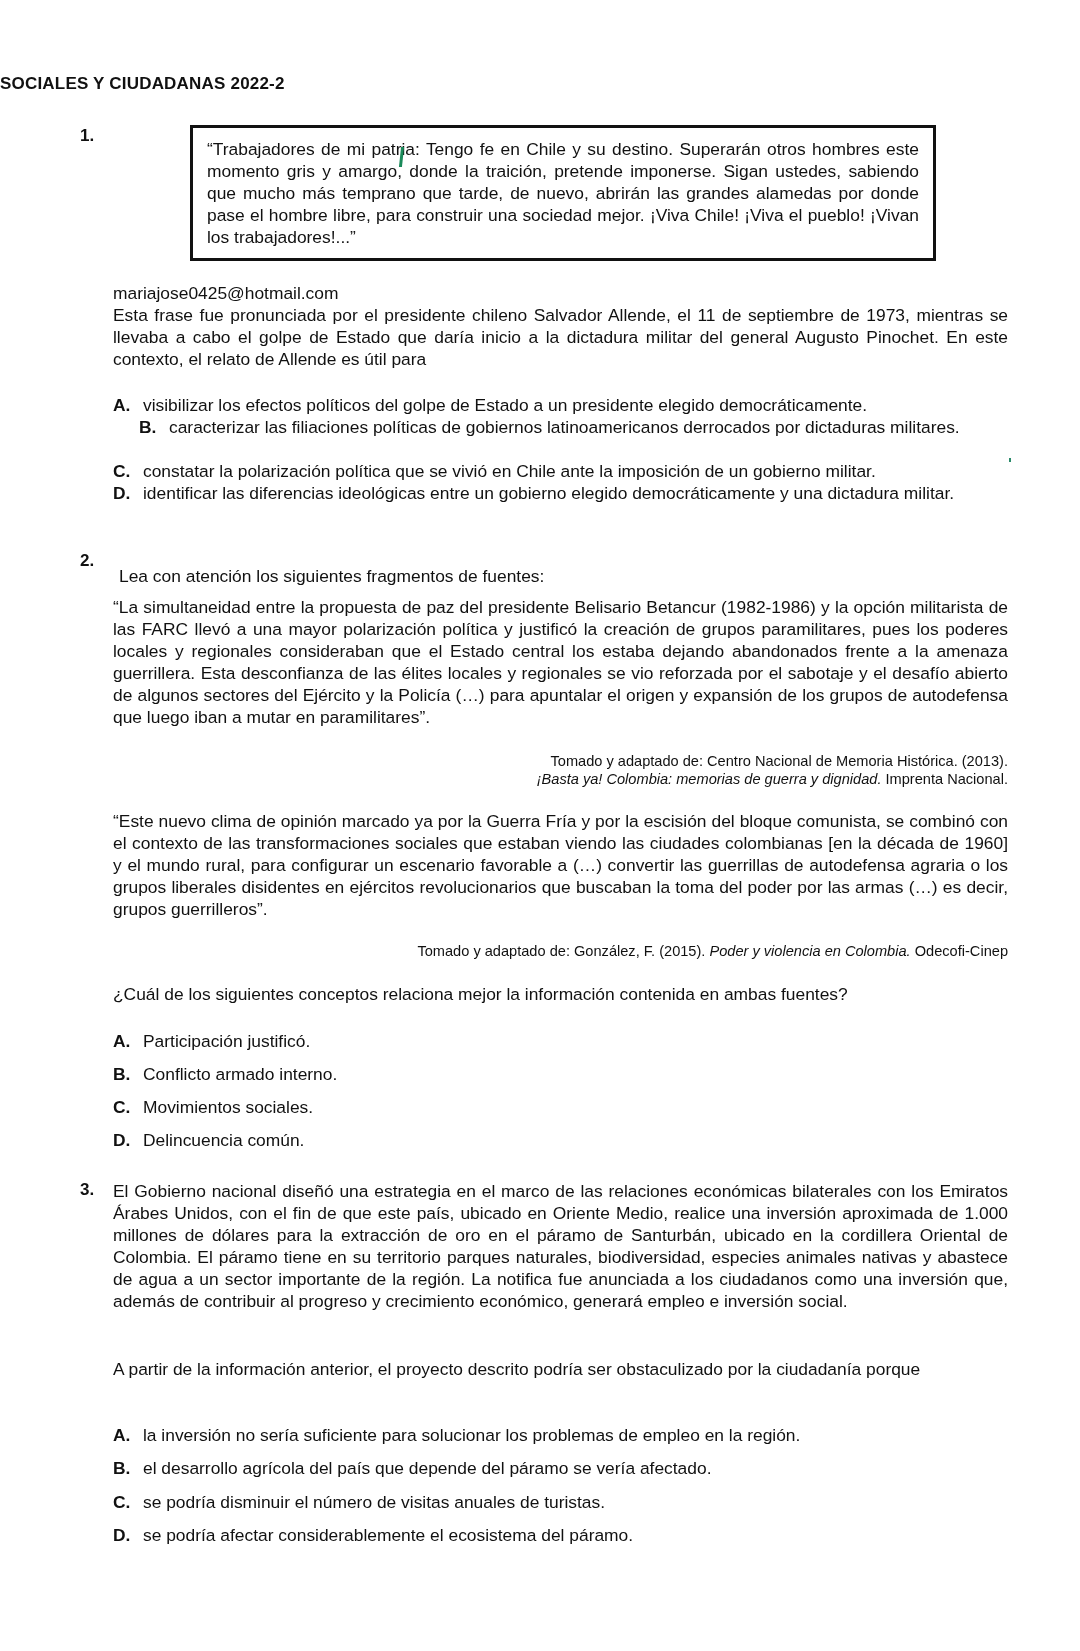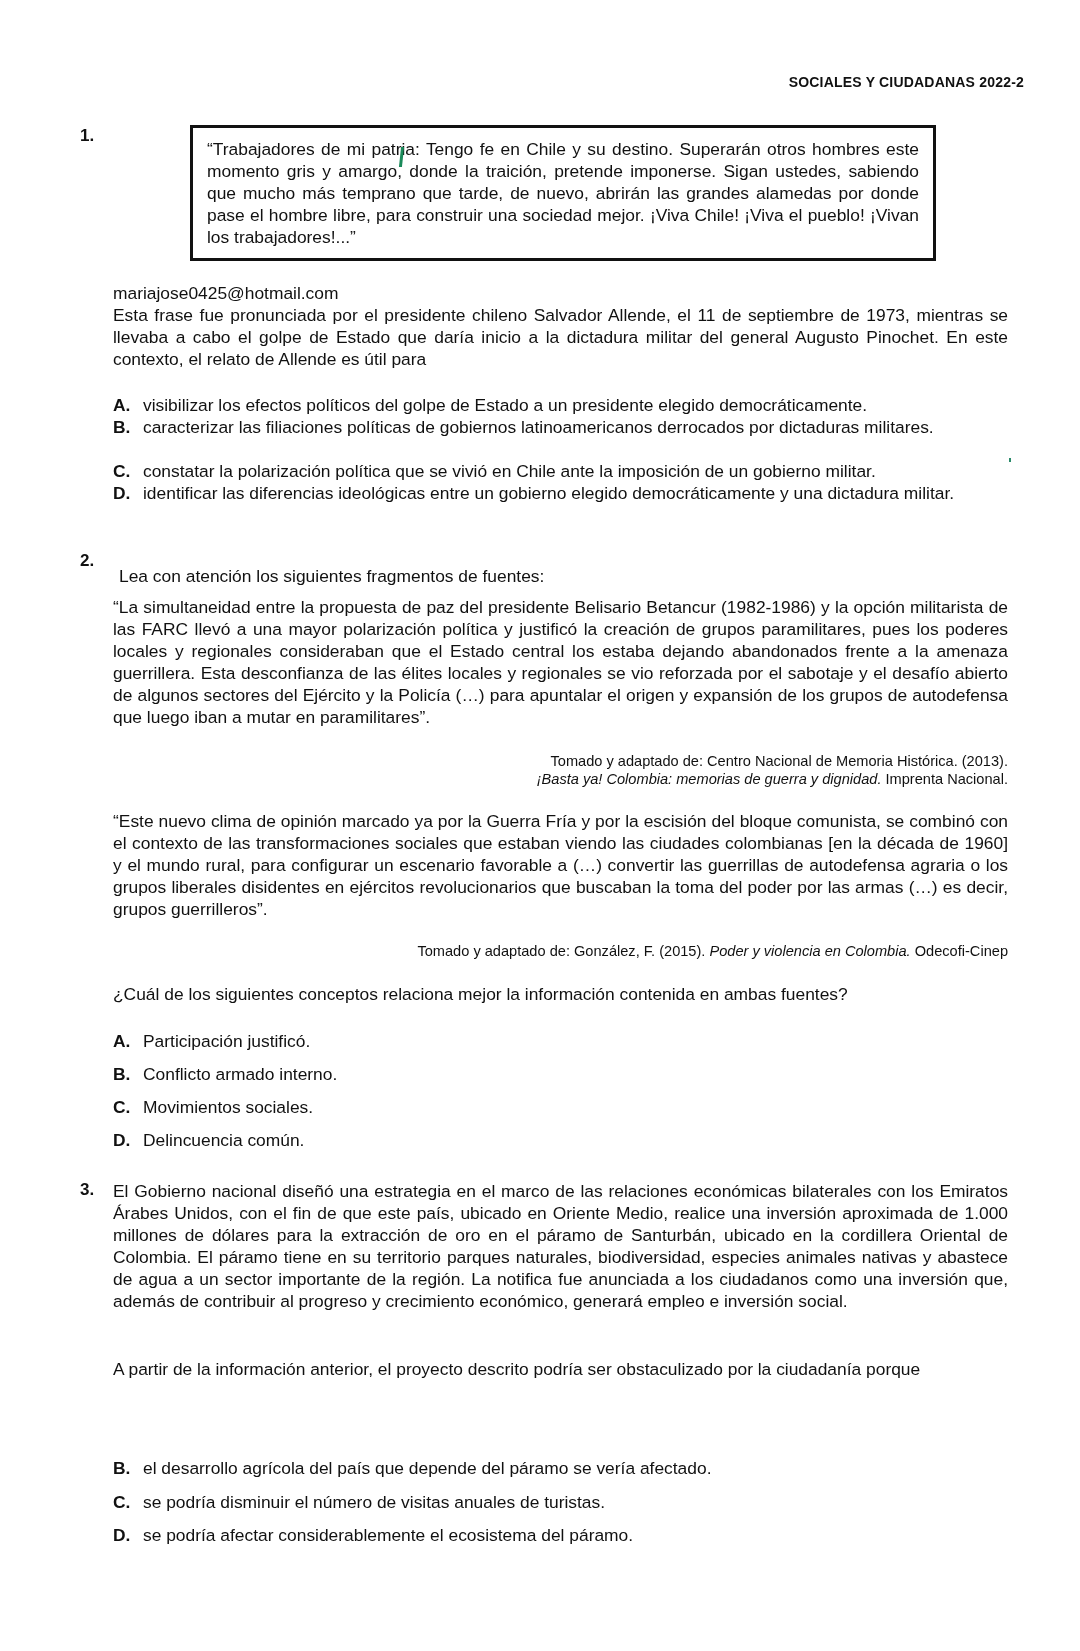--- a/index.html
+++ b/index.html
@@ -2,22 +2,22 @@
 <html><head>
   <meta charset="utf-8">
   <style>
     html, body { margin: 0; padding: 0; background: #ffffff; }
     body {
       width: 1080px; height: 1651px; position: relative; overflow: hidden;
       font-family: "Liberation Sans", sans-serif; color: #111;
     }
     .page { position: absolute; left: 0; top: 0; width: 1080px; height: 1651px; }
     .title {
-      position: absolute; top: 74px; left: 0; width: 1024px; text-align: right;
-      font-weight: bold; font-size: 14px; letter-spacing: 0.2px;
+      position: absolute; top: 74px; left: 0; width: 1024px; text-align: left;
+      font-weight: bold; font-size: 17px; letter-spacing: 0.2px;
     }
     .qnum { position: absolute; left: 80px; font-weight: bold; font-size: 17px; }
     .quote-box {
       position: absolute; left: 190px; top: 125px; width: 746px; height: 136px;
       border: 3px solid #111; box-sizing: border-box;
       padding: 10px 14px 0 14px;
       font-size: 17.4px; line-height: 22px; text-align: justify;
     }
     .cursor-mark {
       position: absolute; left: 400px; top: 147px; width: 3px; height: 20px;
@@ -43,21 +43,21 @@
     <span>“Trabajadores de mi patria: Tengo fe en Chile y su destino. Superarán otros hombres este momento gris y amargo, donde la traición, pretende imponerse. Sigan ustedes, sabiendo que mucho más temprano que tarde, de nuevo, abrirán las grandes alamedas por donde pase el hombre libre, para construir una sociedad mejor. ¡Viva Chile! ¡Viva el pueblo! ¡Vivan los trabajadores!...”</span>
   </div>
   <div class="cursor-mark"></div>
 
   <div class="block plain" style="top:282px;">mariajose0425@hotmail.com</div>
   <div class="block" style="top:304px;">Esta frase fue pronunciada por el presidente chileno Salvador Allende, el 11 de septiembre de 1973, mientras se llevaba a cabo el golpe de Estado que daría inicio a la dictadura militar del general Augusto Pinochet. En este contexto, el relato de Allende es útil para</div>
 
   <div class="opt" style="top:394px;">
     <span class="letter">A.</span><span class="text">visibilizar los efectos políticos del golpe de Estado a un presidente elegido democráticamente.</span>
   </div>
-  <div class="opt" style="top:416px;">
+  <div class="opt" style="top:416px;margin-left:26px;">
     <span class="letter">B.</span><span class="text">caracterizar las filiaciones políticas de gobiernos latinoamericanos derrocados por dictaduras militares.</span>
   </div>
   <div class="opt" style="top:460px;">
     <span class="letter">C.</span><span class="text">constatar la polarización política que se vivió en Chile ante la imposición de un gobierno militar.</span>
   </div>
   <div class="tiny-mark"></div>
   <div class="opt" style="top:482px;">
     <span class="letter">D.</span><span class="text">identificar las diferencias ideológicas entre un gobierno elegido democráticamente y una dictadura militar.</span>
   </div>
 
@@ -84,20 +84,23 @@
     <span class="letter">C.</span><span class="text">Movimientos sociales.</span>
   </div>
   <div class="opt" style="top:1129px;">
     <span class="letter">D.</span><span class="text">Delincuencia común.</span>
   </div>
 
   <div class="qnum" style="top:1180px;">3.</div>
   <div class="block" style="top:1180px;">El Gobierno nacional diseñó una estrategia en el marco de las relaciones económicas bilaterales con los Emiratos Árabes Unidos, con el fin de que este país, ubicado en Oriente Medio, realice una inversión aproximada de 1.000 millones de dólares para la extracción de oro en el páramo de Santurbán, ubicado en la cordillera Oriental de Colombia. El páramo tiene en su territorio parques naturales, biodiversidad, especies animales nativas y abastece de agua a un sector importante de la región. La notifica fue anunciada a los ciudadanos como una inversión que, además de contribuir al progreso y crecimiento económico, generará empleo e inversión social.</div>
   <div class="block" style="top:1358px;">A partir de la información anterior, el proyecto descrito podría ser obstaculizado por la ciudadanía porque</div>
 
+  <div class="opt" style="top:1424px;">
+    <span class="letter">A.</span><span class="text">la inversión no sería suficiente para solucionar los problemas de empleo en la región.</span>
+  </div>
   <div class="opt" style="top:1457px;">
     <span class="letter">B.</span><span class="text">el desarrollo agrícola del país que depende del páramo se vería afectado.</span>
   </div>
   <div class="opt" style="top:1491px;">
     <span class="letter">C.</span><span class="text">se podría disminuir el número de visitas anuales de turistas.</span>
   </div>
   <div class="opt" style="top:1524px;">
     <span class="letter">D.</span><span class="text">se podría afectar considerablemente el ecosistema del páramo.</span>
   </div>
 </div>

